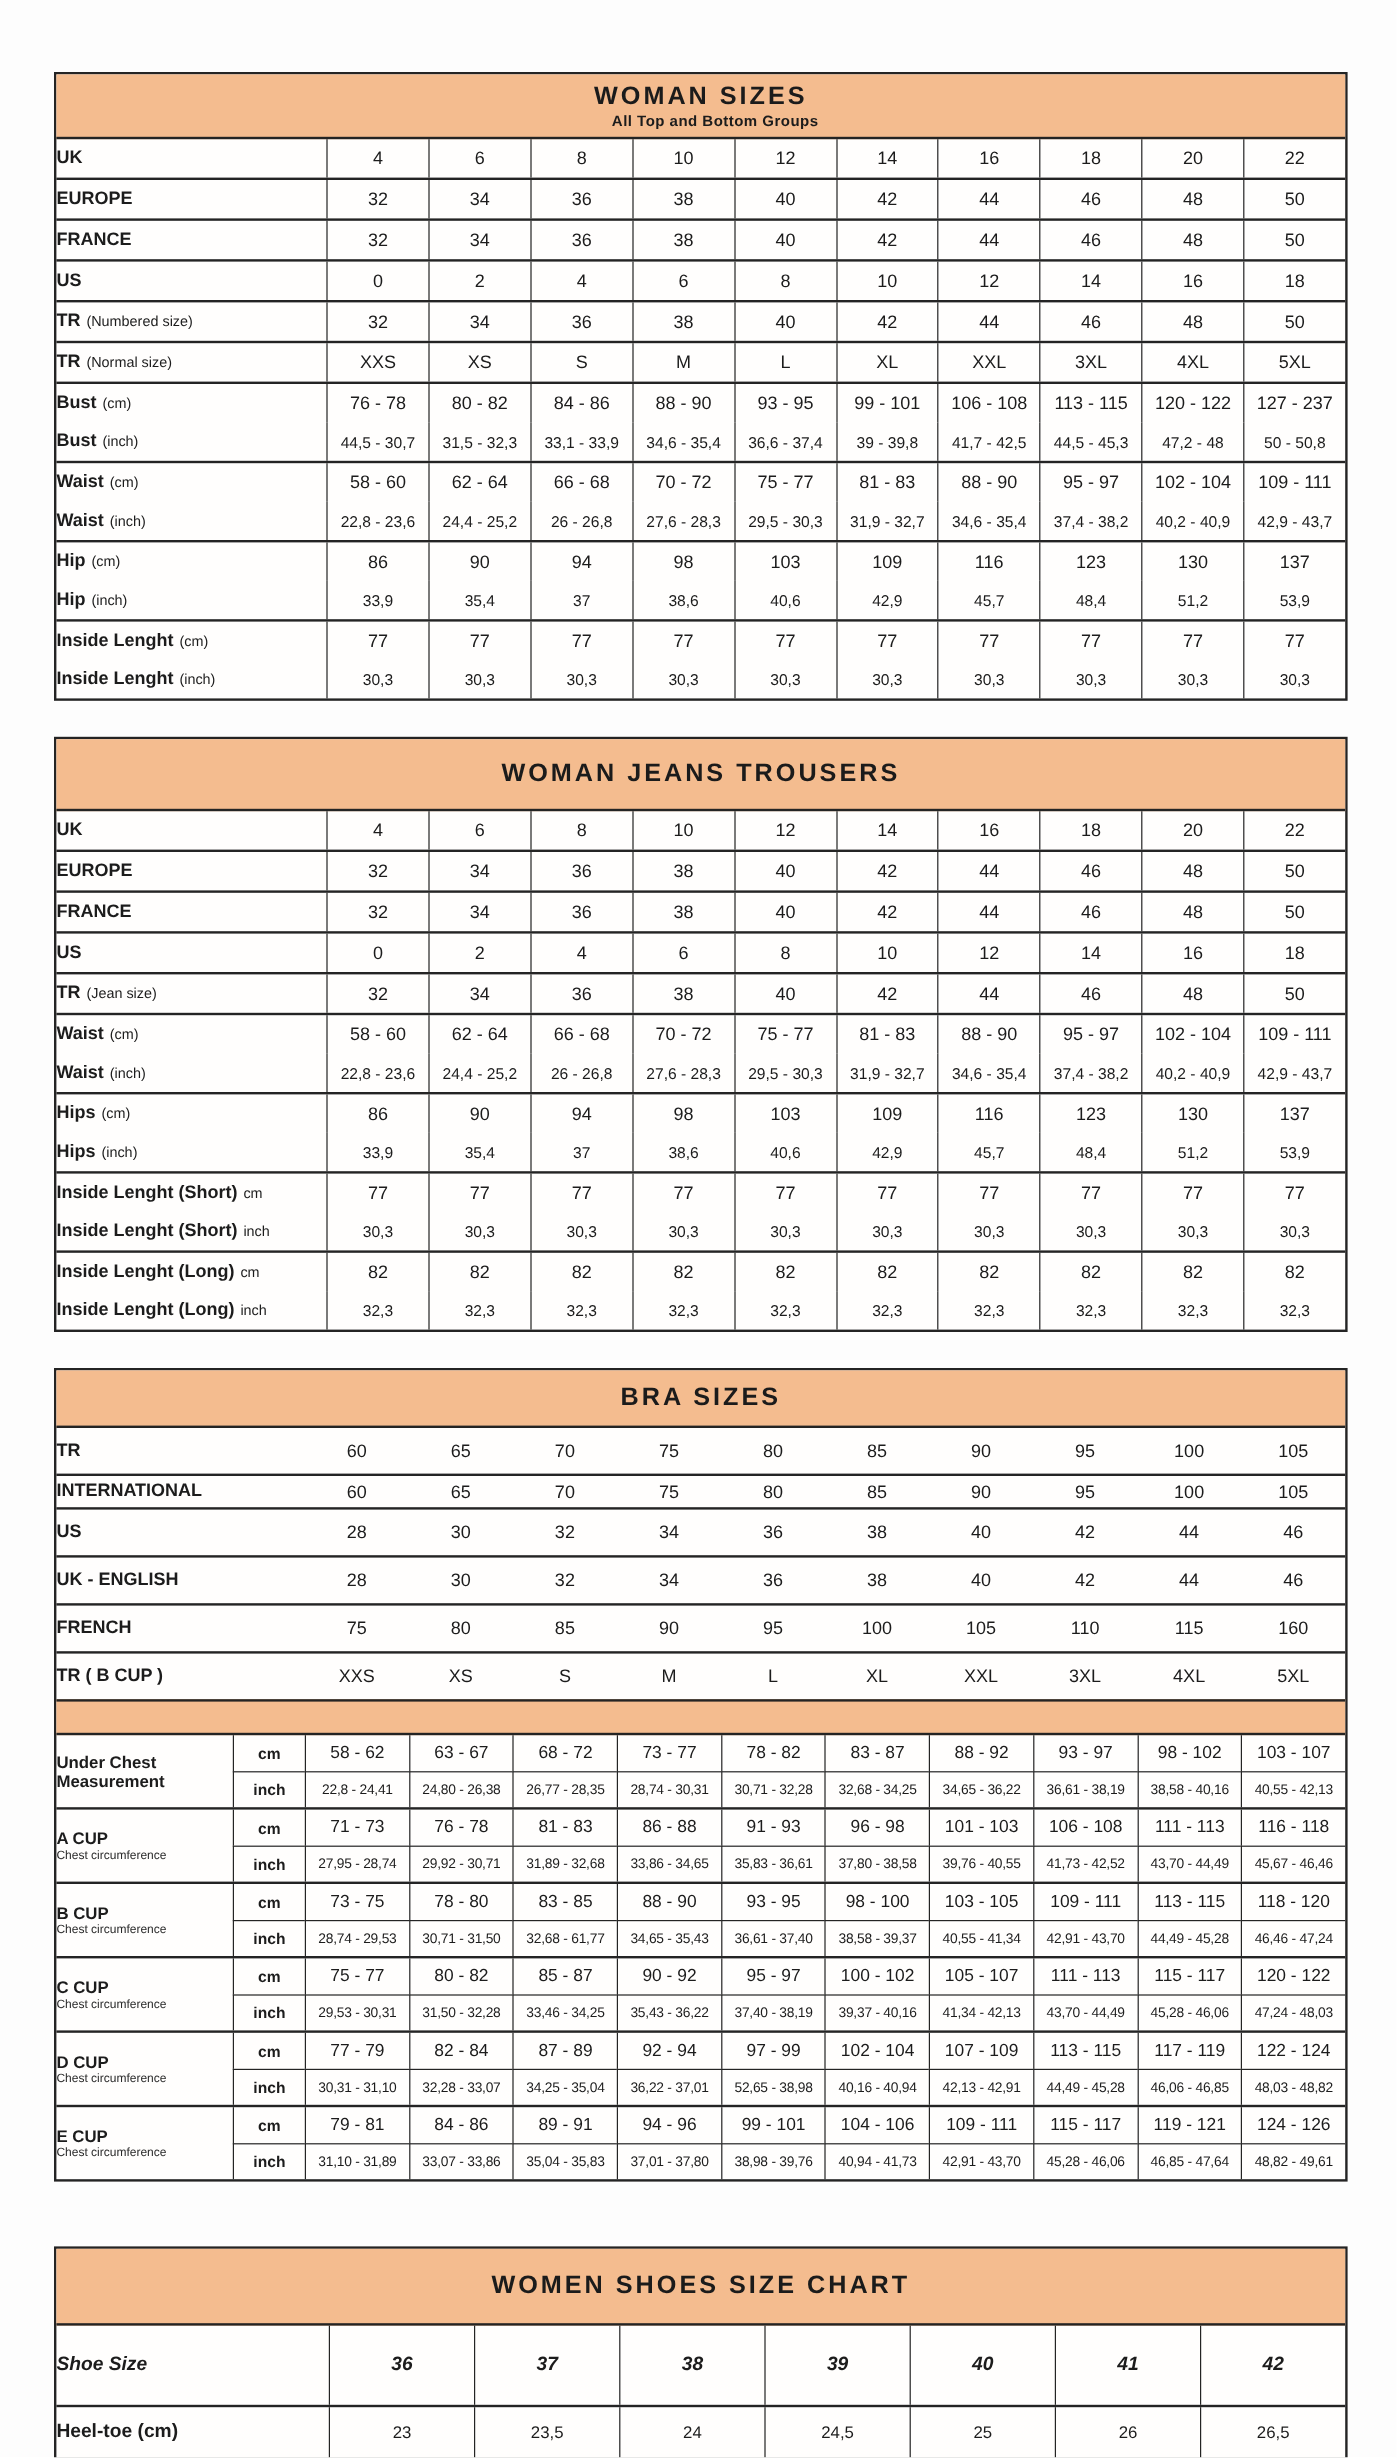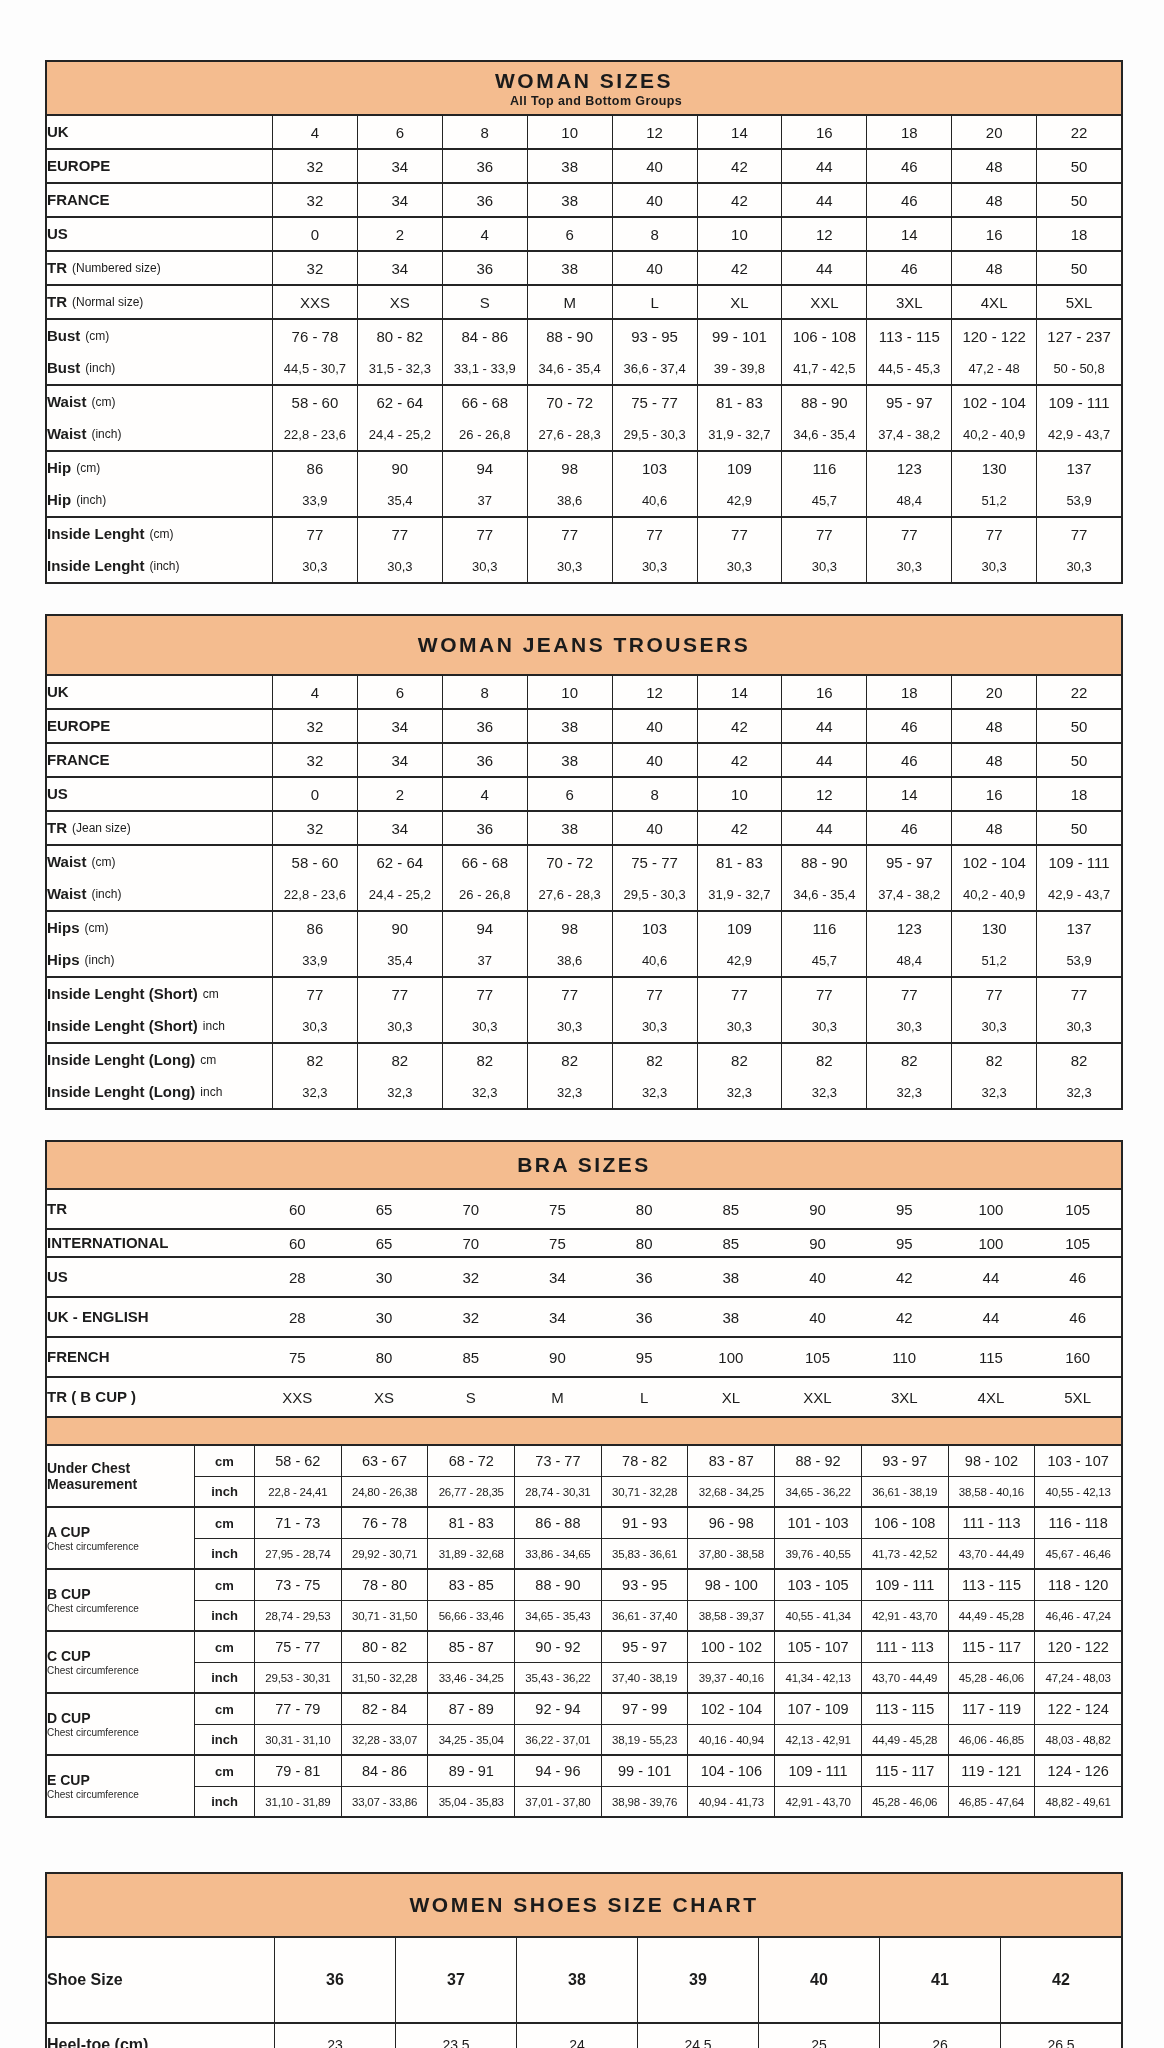--- a/index.html
+++ b/index.html
@@ -711,21 +711,21 @@
             <div class="cell val vl">88 - 90</div>
             <div class="cell val vl">93 - 95</div>
             <div class="cell val vl">98 - 100</div>
             <div class="cell val vl">103 - 105</div>
             <div class="cell val vl">109 - 111</div>
             <div class="cell val vl">113 - 115</div>
             <div class="cell val vl">118 - 120</div>
             <div class="cell unit vl topline">inch</div>
             <div class="cell val vl topline small">28,74 - 29,53</div>
             <div class="cell val vl topline small">30,71 - 31,50</div>
-            <div class="cell val vl topline small">56,66 - 33,46</div>
+            <div class="cell val vl topline small">32,68 - 61,77</div>
             <div class="cell val vl topline small">34,65 - 35,43</div>
             <div class="cell val vl topline small">36,61 - 37,40</div>
             <div class="cell val vl topline small">38,58 - 39,37</div>
             <div class="cell val vl topline small">40,55 - 41,34</div>
             <div class="cell val vl topline small">42,91 - 43,70</div>
             <div class="cell val vl topline small">44,49 - 45,28</div>
             <div class="cell val vl topline small">46,46 - 47,24</div>
           </div>
           <div class="row-group span-grid" style="grid-template-columns: 147px 60px repeat(10, 1fr); grid-template-rows: repeat(2, 30px);">
             <div class="cell lbl" style="grid-row: 1 / span 2;">
@@ -769,21 +769,21 @@
             <div class="cell val vl">102 - 104</div>
             <div class="cell val vl">107 - 109</div>
             <div class="cell val vl">113 - 115</div>
             <div class="cell val vl">117 - 119</div>
             <div class="cell val vl">122 - 124</div>
             <div class="cell unit vl topline">inch</div>
             <div class="cell val vl topline small">30,31 - 31,10</div>
             <div class="cell val vl topline small">32,28 - 33,07</div>
             <div class="cell val vl topline small">34,25 - 35,04</div>
             <div class="cell val vl topline small">36,22 - 37,01</div>
-            <div class="cell val vl topline small">38,19 - 55,23</div>
+            <div class="cell val vl topline small">52,65 - 38,98</div>
             <div class="cell val vl topline small">40,16 - 40,94</div>
             <div class="cell val vl topline small">42,13 - 42,91</div>
             <div class="cell val vl topline small">44,49 - 45,28</div>
             <div class="cell val vl topline small">46,06 - 46,85</div>
             <div class="cell val vl topline small">48,03 - 48,82</div>
           </div>
           <div class="row-group span-grid" style="grid-template-columns: 147px 60px repeat(10, 1fr); grid-template-rows: repeat(2, 30px);">
             <div class="cell lbl" style="grid-row: 1 / span 2;">
               <span class="lbl-main">E CUP</span>
               <span class="sub">Chest circumference</span>
@@ -815,21 +815,21 @@
     </div>
   </div>
 
   <div class="tbl t4">
     <div class="tbl-header">
       <div class="tbl-title">WOMEN SHOES SIZE CHART</div>
     </div>
     <div class="tbl-body">
       <div class="tbl-section">
           <div class="row-group">
-            <div class="row" style="grid-template-columns: 227px repeat(7, 1fr); height: 84px;">
+            <div class="row" style="grid-template-columns: 227px repeat(7, 1fr); height: 66px; font-style: italic;">
               <div class="cell lbl">
                 <span class="lbl-main">Shoe Size</span>
               </div>
               <div class="cell val vl strong">36</div>
               <div class="cell val vl strong">37</div>
               <div class="cell val vl strong">38</div>
               <div class="cell val vl strong">39</div>
               <div class="cell val vl strong">40</div>
               <div class="cell val vl strong">41</div>
               <div class="cell val vl strong">42</div>

